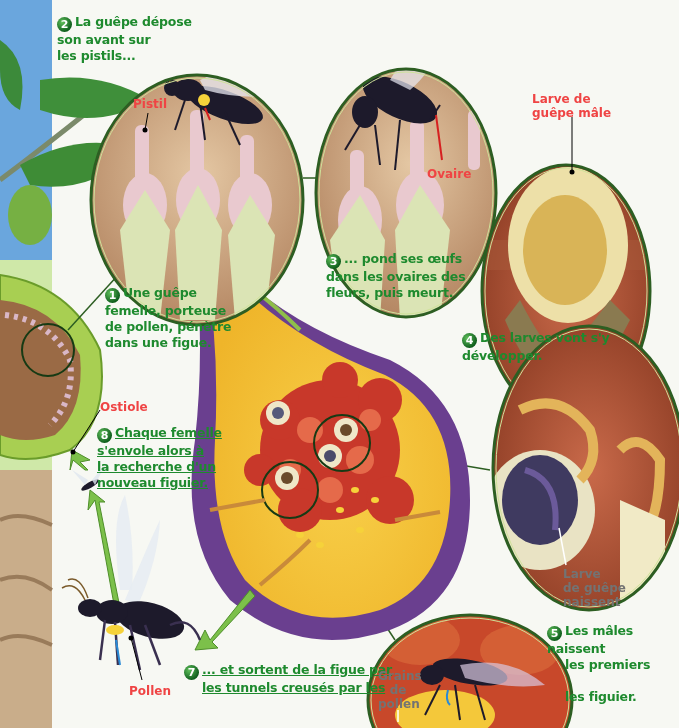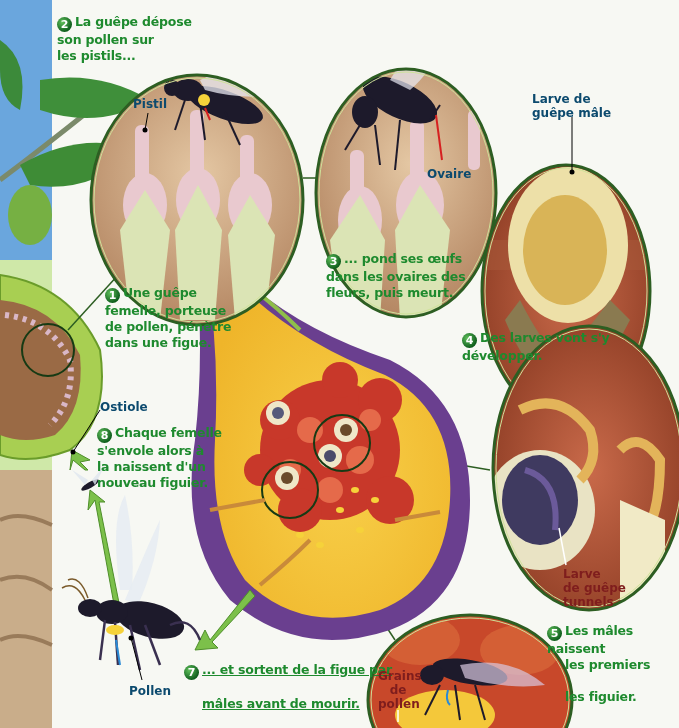--- a/index.html
+++ b/index.html
@@ -1,20 +1,20 @@
 <!DOCTYPE html>
 <html><head>
 <meta charset="utf-8">
 <style>
   html, body { margin:0; padding:0; }
   body { width:679px; height:728px; position:relative; overflow:hidden; background:#f7f8f3; font-family:"DejaVu Sans", sans-serif; }
   .caption { position:absolute; color:#1e8a2e; font-weight:bold; font-size:12.5px; line-height:16px; letter-spacing:-0.2px; }
   .num { display:inline-block; width:15px; height:15px; border-radius:50%; background:radial-gradient(circle at 35% 35%, #5fbf5a, #0f5e1d 70%); color:#fff; font-size:11px; line-height:15px; text-align:center; margin-right:3px; vertical-align:-2px; }
-  .label { position:absolute; color:#0c4a6e; font-weight:bold; font-size:12px; line-height:14px; }
-  .label-white { position:absolute; color:#7f1d1d; font-weight:bold; font-size:12px; line-height:14px; }
+  .label { position:absolute; color:#ef4444; font-weight:bold; font-size:12px; line-height:14px; }
+  .label-white { position:absolute; color:#737373; font-weight:bold; font-size:12px; line-height:14px; }
   svg { position:absolute; left:0; top:0; }
 </style>
 </head>
 <body>
 
 <svg width="679" height="728" viewBox="0 0 679 728">
   <defs>
     <radialGradient id="bgTan" cx="50%" cy="40%" r="60%">
       <stop offset="0%" stop-color="#e4c7a3"></stop>
       <stop offset="100%" stop-color="#b38561"></stop>
@@ -279,71 +279,70 @@
     <line x1="131" y1="638" x2="142" y2="680" stroke="#000" stroke-width="1"></line>
     <circle cx="131" cy="638" r="2.5" fill="#000"></circle>
   </g>
 
   <line x1="100" y1="410" x2="73" y2="452" stroke="#000" stroke-width="1"></line>
   <circle cx="73" cy="452" r="2.5" fill="#000"></circle>
 </svg>
 
 <div class="caption" style="left:57px; top:14px;">
   <span class="num">2</span><span>La guêpe dépose</span><br>
-  <span>son pollen sur</span><br>
+  <span>son avant sur</span><br>
   <span>les pistils...</span>
 </div>
 
 <div class="caption" style="left:326px; top:251px;">
   <span class="num">3</span><span>... pond ses œufs</span><br>
   <span>dans les ovaires des</span><br>
   <span>fleurs, puis meurt.</span>
 </div>
 
 <div class="caption" style="left:105px; top:285px;">
   <span class="num">1</span><span>Une guêpe</span><br>
   <span>femelle, porteuse</span><br>
   <span>de pollen, pénètre</span><br>
   <span>dans une figue.</span>
 </div>
 
 <div class="caption" style="left:462px; top:330px;">
   <span class="num">4</span><span>Des larves vont s'y développer.</span>
 </div>
 
-<div class="caption" style="left:97px; top:425px;">
+<div class="caption" style="left:97px; top:425px;text-decoration:underline;">
   <span class="num">8</span><span>Chaque femelle</span><br>
   <span>s'envole alors à</span><br>
-  <span>la naissent d'un</span><br>
+  <span>la recherche d'un</span><br>
   <span>nouveau figuier.</span>
 </div>
 
 <div class="caption" style="left:547px; top:623px;">
   <span class="num">5</span><span>Les mâles naissent</span><br>
   <span style="padding-left:18px">les premiers</span><br>
   <br>
   <span style="padding-left:18px">les figuier.</span>
 </div>
 
 <div class="caption" style="left:184px; top:662px;text-decoration:underline;">
   <span class="num">7</span><span>... et sortent de la figue par</span><br>
-  <br>
-  <span style="padding-left:18px">mâles avant de mourir.</span>
+  <span style="padding-left:18px">les tunnels creusés par les</span><br>
 </div>
 
 <div class="label" style="left:133px; top:97px;">Pistil</div>
 <div class="label" style="left:411px; top:167px;margin-left:16px;">Ovaire</div>
 <div class="label" style="left:532px; top:92px; text-align:left;">
   <span>Larve de</span><br>
   <span>guêpe mâle</span>
 </div>
 <div class="label-white" style="left:563px; top:567px;">
   <span>Larve</span><br>
   <span>de guêpe</span><br>
-  <span>tunnels</span>
+  <span>naissent</span>
 </div>
 <div class="label" style="left:100px; top:400px;">Ostiole</div>
 <div class="label" style="left:129px; top:684px;">Pollen</div>
 <div class="label-white" style="left:378px; top:669px; text-align:center; width:40px;">
   <span>Grains</span><br>
   <span>de</span><br>
   <span>pollen</span>
 </div>
 
 </body></html>

